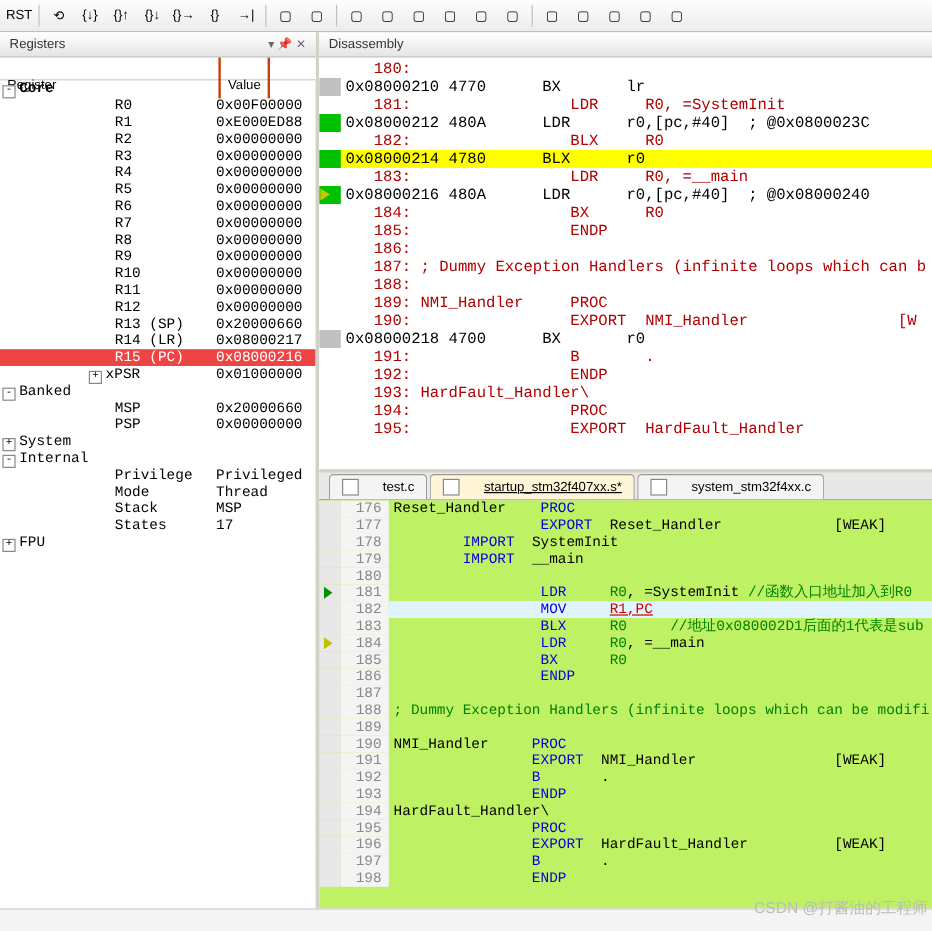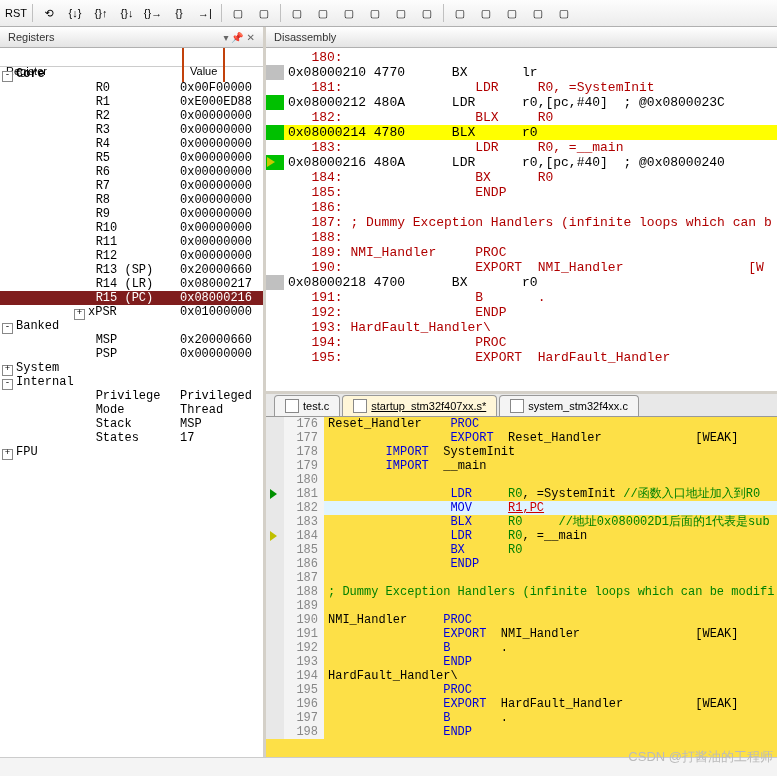--- a/index.html
+++ b/index.html
@@ -12,40 +12,40 @@
 .right{flex:1;display:flex;flex-direction:column;min-width:0}
 .pane-title{height:18px;background:linear-gradient(#fff,#e4e4e4);border-bottom:1px solid #b0b0b0;font-size:11px;padding:1px 8px;display:flex;align-items:center;color:#333}
 .pane-title .x{margin-left:auto;font-size:10px;color:#666}
 .reg-hdr{display:flex;border-bottom:1px solid #ccc;background:#fff;height:18px}
 .reg-hdr div{padding:17px 6px;font-size:11px;border-right:2px solid #c2410c}
 .reg-hdr .c1{width:170px}
 .reg-body{flex:1;overflow:auto;font-family:'Courier New',monospace;font-size:12px}
 .tree-row{display:flex;height:14px;align-items:center;white-space:pre}
 .tree-row .c1{width:178px;padding-left:2px}
 .tree-row .c2{flex:1}
-.sel{background:#7f1d1d;color:#fff}
+.sel{background:#ef4444;color:#fff}
 .exp{display:inline-block;width:9px;height:9px;border:1px solid #888;text-align:center;line-height:7px;font-size:9px;margin-right:3px;background:#fff;color:#000}
 .ind{display:inline-block}
 .disasm{flex:1;overflow:auto;font-family:'Courier New',monospace;font-size:13px;background:#fff;white-space:pre;line-height:15px;padding-top:2px;min-height:0;border-bottom:3px solid #d4d0c8}
 .dl{display:flex;height:15px}
 .gut{width:18px;flex-shrink:0}
 .gut.g-green{background:#00c000}
 .gut.g-grey{background:#c0c0c0}
 .dl .txt{flex:1;padding-left:4px}
 .dl.hl{background:#ffff00}
 .dl.cur .gut{position:relative}
 .arrow-y{position:absolute;left:1px;top:2px;width:0;height:0;border-top:5px solid transparent;border-bottom:5px solid transparent;border-left:8px solid #c8c800}
 .red{color:#b00000}
 .blue{color:#0000dd}
 .green{color:#008000}
 .editor-tabs{height:22px;background:#e8e8e8;display:flex;align-items:flex-end;padding-left:8px;gap:0;border-bottom:1px solid #999}
-.etab{padding:3px 10px;font-size:11px;border:1px solid #999;border-bottom:none;background:#f4f4f4;border-radius:4px 4px 0 0;margin-right:2px;display:flex;align-items:center;gap:4px}
+.etab{padding:3px 10px;font-size:11px;border:1px solid #999;border-bottom:none;background:#f4f4f4;border-radius:4px 4px 0 0;margin-right:2px;display:flex;align-items:center;gap:20px}
 .etab.active{background:#fff6d8;font-weight:normal;text-decoration:underline;color:#000}
 .etab .ficon{width:12px;height:12px;background:#fff;border:1px solid #888}
-.editor{flex:1;overflow:auto;font-family:'Courier New',monospace;font-size:12px;background:#fde047;line-height:14px;min-height:0;white-space:pre}
+.editor{flex:1;overflow:auto;font-family:'Courier New',monospace;font-size:12px;background:#bef264;line-height:14px;min-height:0;white-space:pre}
 .el{display:flex;height:14px}
 .el .egut{width:18px;background:#e8e8e8;flex-shrink:0;position:relative}
 .el .eln{width:34px;text-align:right;padding-right:6px;color:#888;background:#f4f4f4;flex-shrink:0}
 .el .etxt{flex:1;padding-left:4px}
 .el.hl-line .etxt{background:#e0f4ff}
 .tri-g{position:absolute;left:4px;top:2px;width:0;height:0;border-top:5px solid transparent;border-bottom:5px solid transparent;border-left:7px solid #009000}
 .tri-y{position:absolute;left:4px;top:2px;width:0;height:0;border-top:5px solid transparent;border-bottom:5px solid transparent;border-left:7px solid #c0c000}
 .watermark{position:absolute;right:4px;bottom:10px;color:#bbb;font-size:13px;font-family:Arial}
 .bottom-status{height:18px;border-top:1px solid #ccc;background:#f4f4f4;display:flex;align-items:center;padding:0 6px;font-size:11px;gap:14px}
 .redline{color:#c00;text-decoration:underline}

